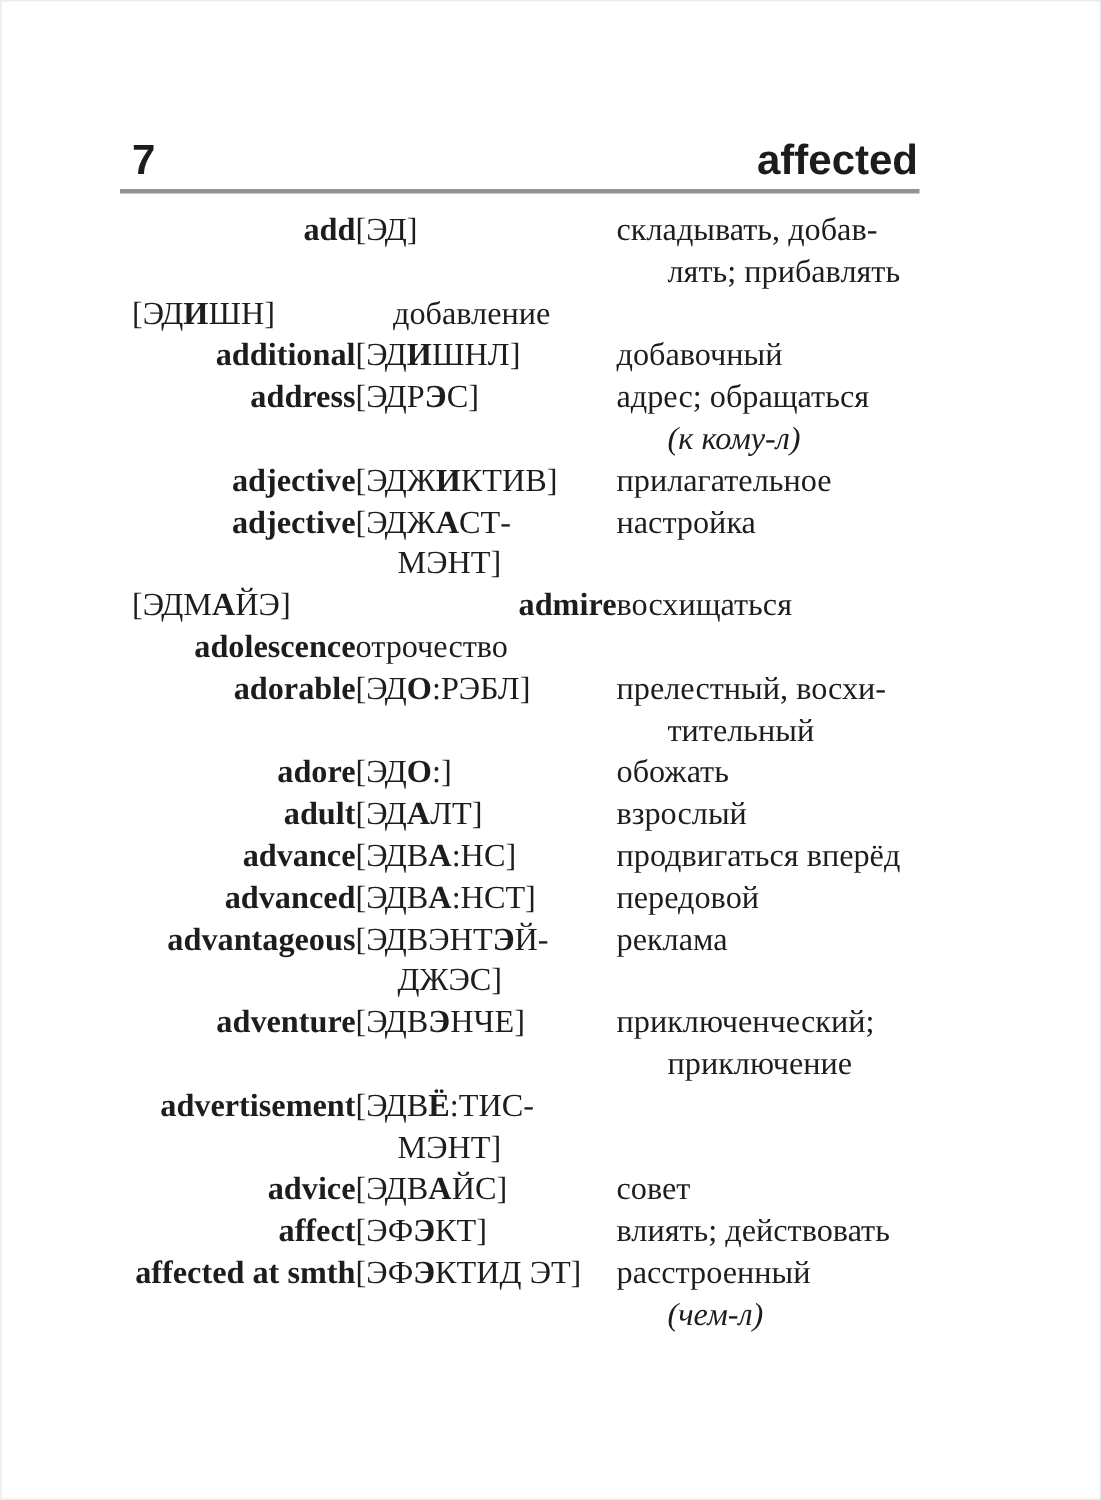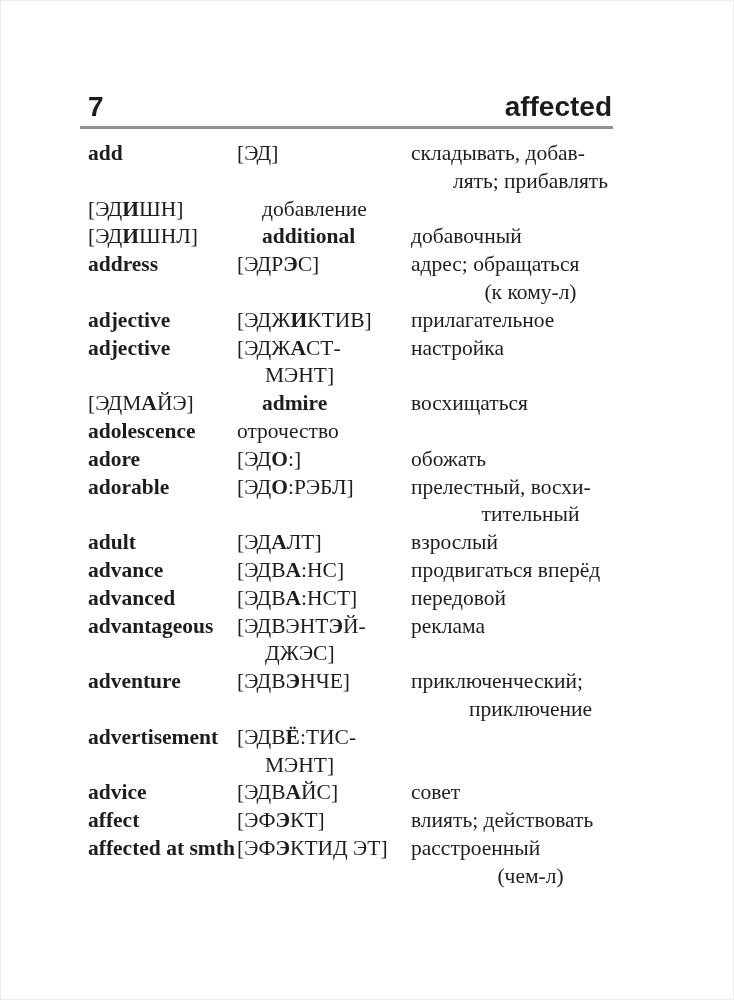--- a/index.html
+++ b/index.html
@@ -52,31 +52,32 @@
   }
   .entry {
     display: flex;
     align-items: flex-start;
   }
   .col { flex: 0 0 auto; }
   .col-word {
     width: 149px;
     font-weight: 700;
     white-space: nowrap;
+    text-align: right;
   }
   .col-trans { width: 174px; }
   .col-ru { flex: 1 1 auto; }
   .line {
     line-height: 27.8px;
     white-space: nowrap;
   }
   .col-word .line { line-height: 27.8px; }
   .cont-t { padding-left: 28px; }
-  .cont-r { padding-left: 34px; text-align: center; }
-  .it { }
+  .cont-r { padding-left: 34px; }
+  .it { font-style: italic; }
   b { font-weight: 700; }
 </style>
 </head>
 <body style="--text: #1d1d1d; --rule: #929292;">
 
 <div class="page">
   <div class="page-header">
     <span class="page-num">7</span>
     <span class="guide-word">affected</span>
   </div>
@@ -98,25 +99,25 @@
   <div class="entry">
     <div class="col col-trans">
           <div class="line"><span>[ЭД</span><b>И</b><span>ШН]</span></div>
         </div>
     <div class="col col-ru">
           <div class="line">добавление</div>
         </div>
   </div>
 
   <div class="entry">
+    <div class="col col-word">
+          <div class="line">additional</div>
+        </div>
     <div class="col col-trans">
           <div class="line"><span>[ЭД</span><b>И</b><span>ШНЛ]</span></div>
-        </div>
-    <div class="col col-word">
-          <div class="line">additional</div>
         </div>
     <div class="col col-ru">
           <div class="line">добавочный</div>
         </div>
   </div>
 
   <div class="entry">
     <div class="col col-word">
           <div class="line">address</div>
         </div>
@@ -170,45 +171,45 @@
     <div class="col col-word">
           <div class="line">adolescence</div>
         </div>
     <div class="col col-ru">
           <div class="line">отрочество</div>
         </div>
   </div>
 
   <div class="entry">
     <div class="col col-word">
-          <div class="line">adore</div>
-        </div>
-    <div class="col col-trans">
-          <div class="line"><span>[ЭД</span><b>О</b><span>:]</span></div>
-        </div>
-    <div class="col col-ru">
-          <div class="line">обожать</div>
-        </div>
-  </div>
-
-  <div class="entry">
-    <div class="col col-word">
           <div class="line">adorable</div>
         </div>
     <div class="col col-trans">
           <div class="line"><span>[ЭД</span><b>О</b><span>:РЭБЛ]</span></div>
         </div>
     <div class="col col-ru">
           <div class="line">прелестный, восхи-</div>
           <div class="line cont-r">тительный</div>
         </div>
   </div>
 
   <div class="entry">
     <div class="col col-word">
+          <div class="line">adore</div>
+        </div>
+    <div class="col col-trans">
+          <div class="line"><span>[ЭД</span><b>О</b><span>:]</span></div>
+        </div>
+    <div class="col col-ru">
+          <div class="line">обожать</div>
+        </div>
+  </div>
+
+  <div class="entry">
+    <div class="col col-word">
           <div class="line">adult</div>
         </div>
     <div class="col col-trans">
           <div class="line"><span>[ЭД</span><b>А</b><span>ЛТ]</span></div>
         </div>
     <div class="col col-ru">
           <div class="line">взрослый</div>
         </div>
   </div>
 

